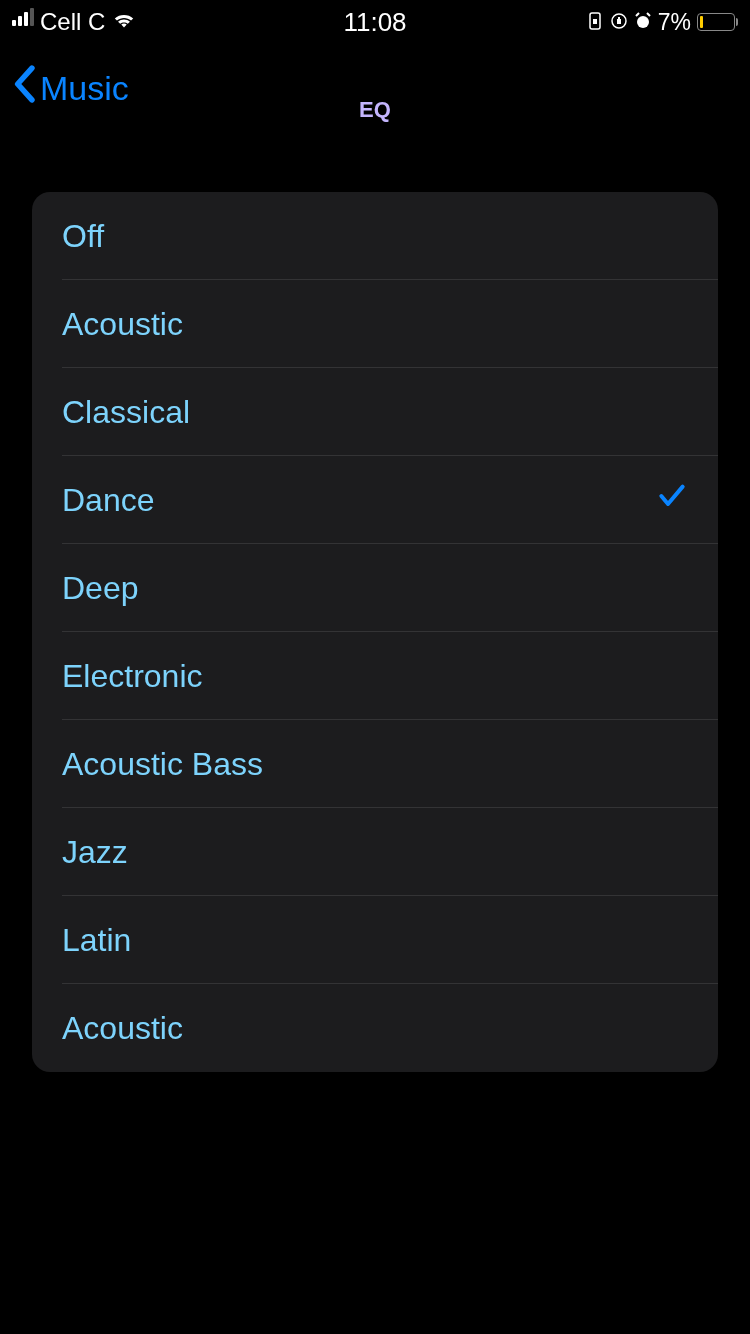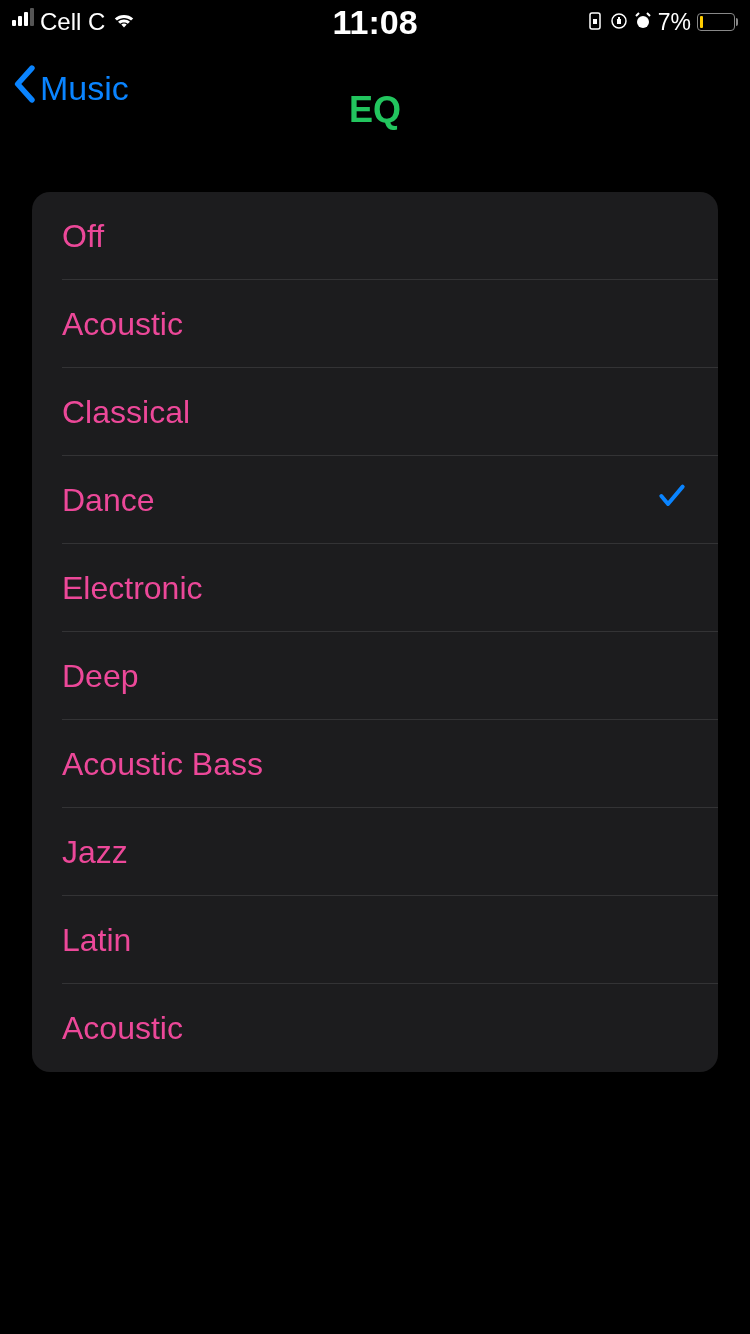--- a/index.html
+++ b/index.html
@@ -29,22 +29,22 @@
     }
     .status-left {
       display: flex;
       align-items: flex-start;
       gap: 6px;
     }
     .status-center {
       position: absolute;
       left: 50%;
       transform: translateX(-50%);
-      font-weight: 700;
-      font-size: 34px;
+      font-weight: 400;
+      font-size: 26px;
     }
     .status-right {
       display: flex;
       align-items: center;
       gap: 6px;
       font-size: 23px;
     }
     .signal-bars {
       display: inline-flex;
       align-items: flex-end;
@@ -112,41 +112,41 @@
       margin-right: 4px;
     }
     .back-chevron svg {
       width: 24px;
       height: 38px;
     }
     .nav-title {
       position: absolute;
       left: 50%;
       transform: translateX(-50%);
-      font-size: 36px;
+      font-size: 22px;
       font-weight: 600;
-      color: #22c55e;
+      color: #c4b5fd;
       margin-top: 44px;
     }
     
     
     .list-container {
       margin: 60px 32px 0 32px;
       background: #1c1c1e;
       border-radius: 18px;
       overflow: hidden;
     }
     .list-item {
       display: flex;
       align-items: center;
       justify-content: space-between;
       min-height: 88px;
       padding: 0 30px;
       font-size: 32px;
-      color: #ec4899;
+      color: #7dd3fc;
       cursor: pointer;
       position: relative;
     }
     .list-item:not(:last-child)::after {
       content: "";
       position: absolute;
       bottom: 0;
       left: 30px;
       right: 0;
       height: 1px;
@@ -238,28 +238,28 @@
     <span>Classical</span>
 
   </div>
   <div class="list-item">
     <span>Dance</span>
     <span class="checkmark"><svg viewBox="0 0 24 24">
           <path d="M4 12 L9 18 L20 5" stroke="#0a84ff" stroke-width="3" fill="none" stroke-linecap="round" stroke-linejoin="round"></path>
         </svg></span>
   </div>
   <div class="list-item">
+    <span>Deep</span>
+
+  </div>
+  <div class="list-item">
     <span>Electronic</span>
 
   </div>
   <div class="list-item">
-    <span>Deep</span>
-
-  </div>
-  <div class="list-item">
     <span>Acoustic Bass</span>
 
   </div>
   <div class="list-item">
     <span>Jazz</span>
 
   </div>
   <div class="list-item">
     <span>Latin</span>
 

